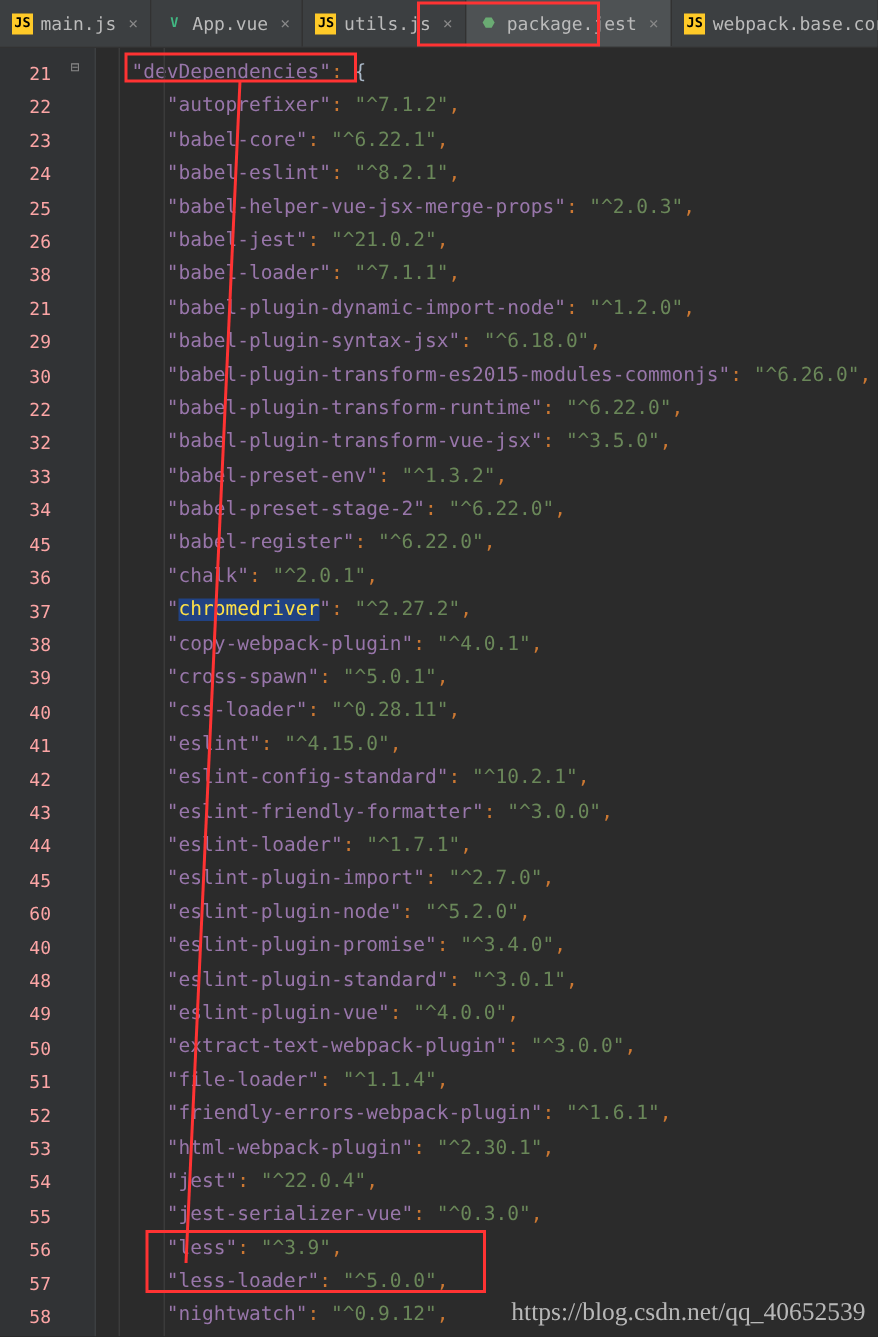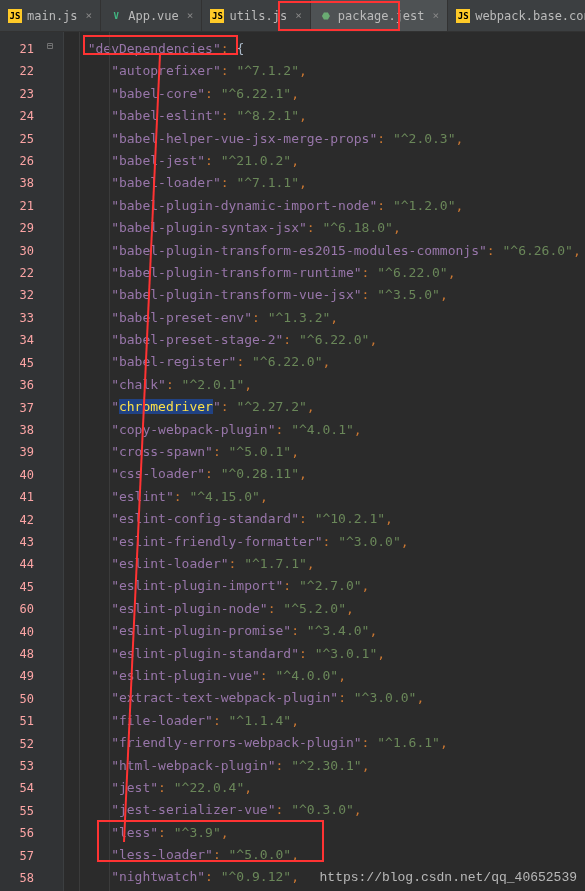--- a/index.html
+++ b/index.html
@@ -141,22 +141,22 @@
     .red-line {
       position: absolute;
       pointer-events: none;
       z-index: 4;
     }
     .watermark {
       position: absolute;
       bottom: 6px;
       right: 8px;
       color: #d0d0d0;
-      font-size: 13px;
-      font-family: Liberation Mono, monospace;
+      font-size: 17px;
+      font-family: Liberation Serif, serif;
       z-index: 20;
       opacity: 0.85;
     }
   </style>
 </head>
 <body>
 
 <div class="tab-bar">
   <div class="tab">
     <span class="icon icon-js">JS</span>

